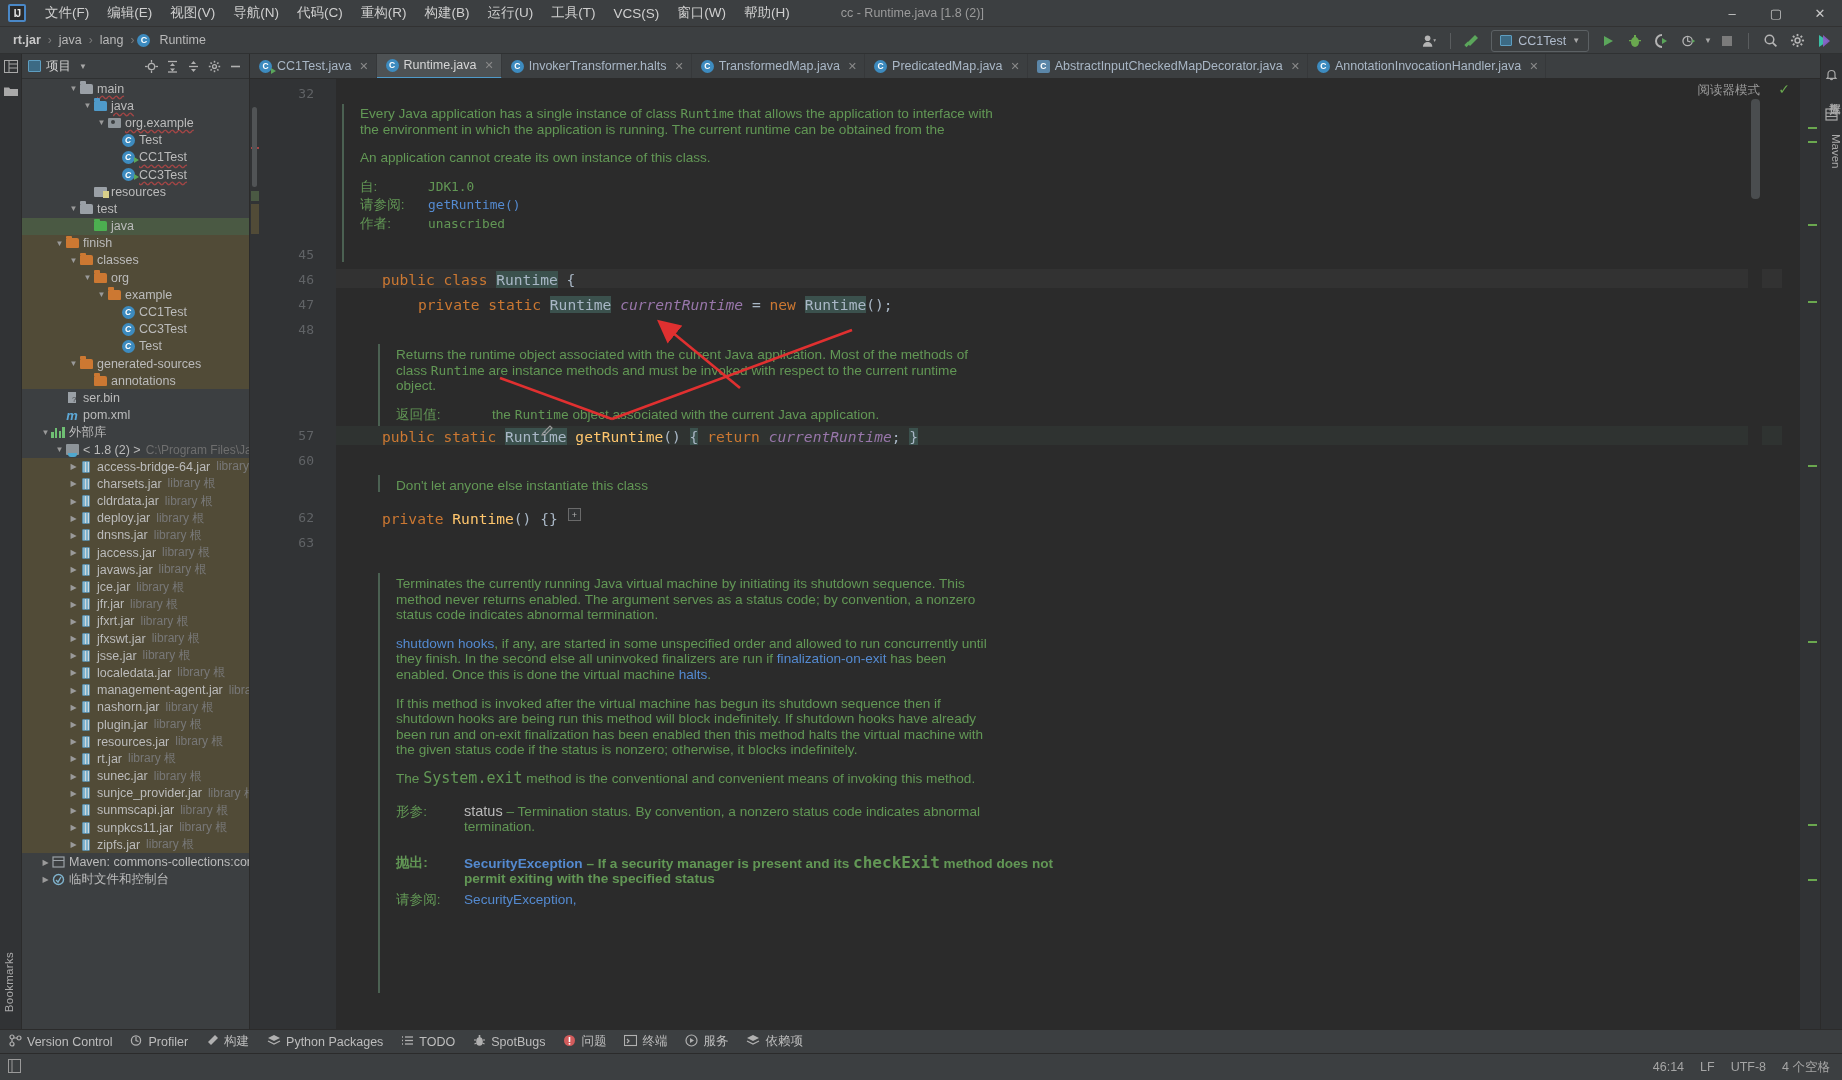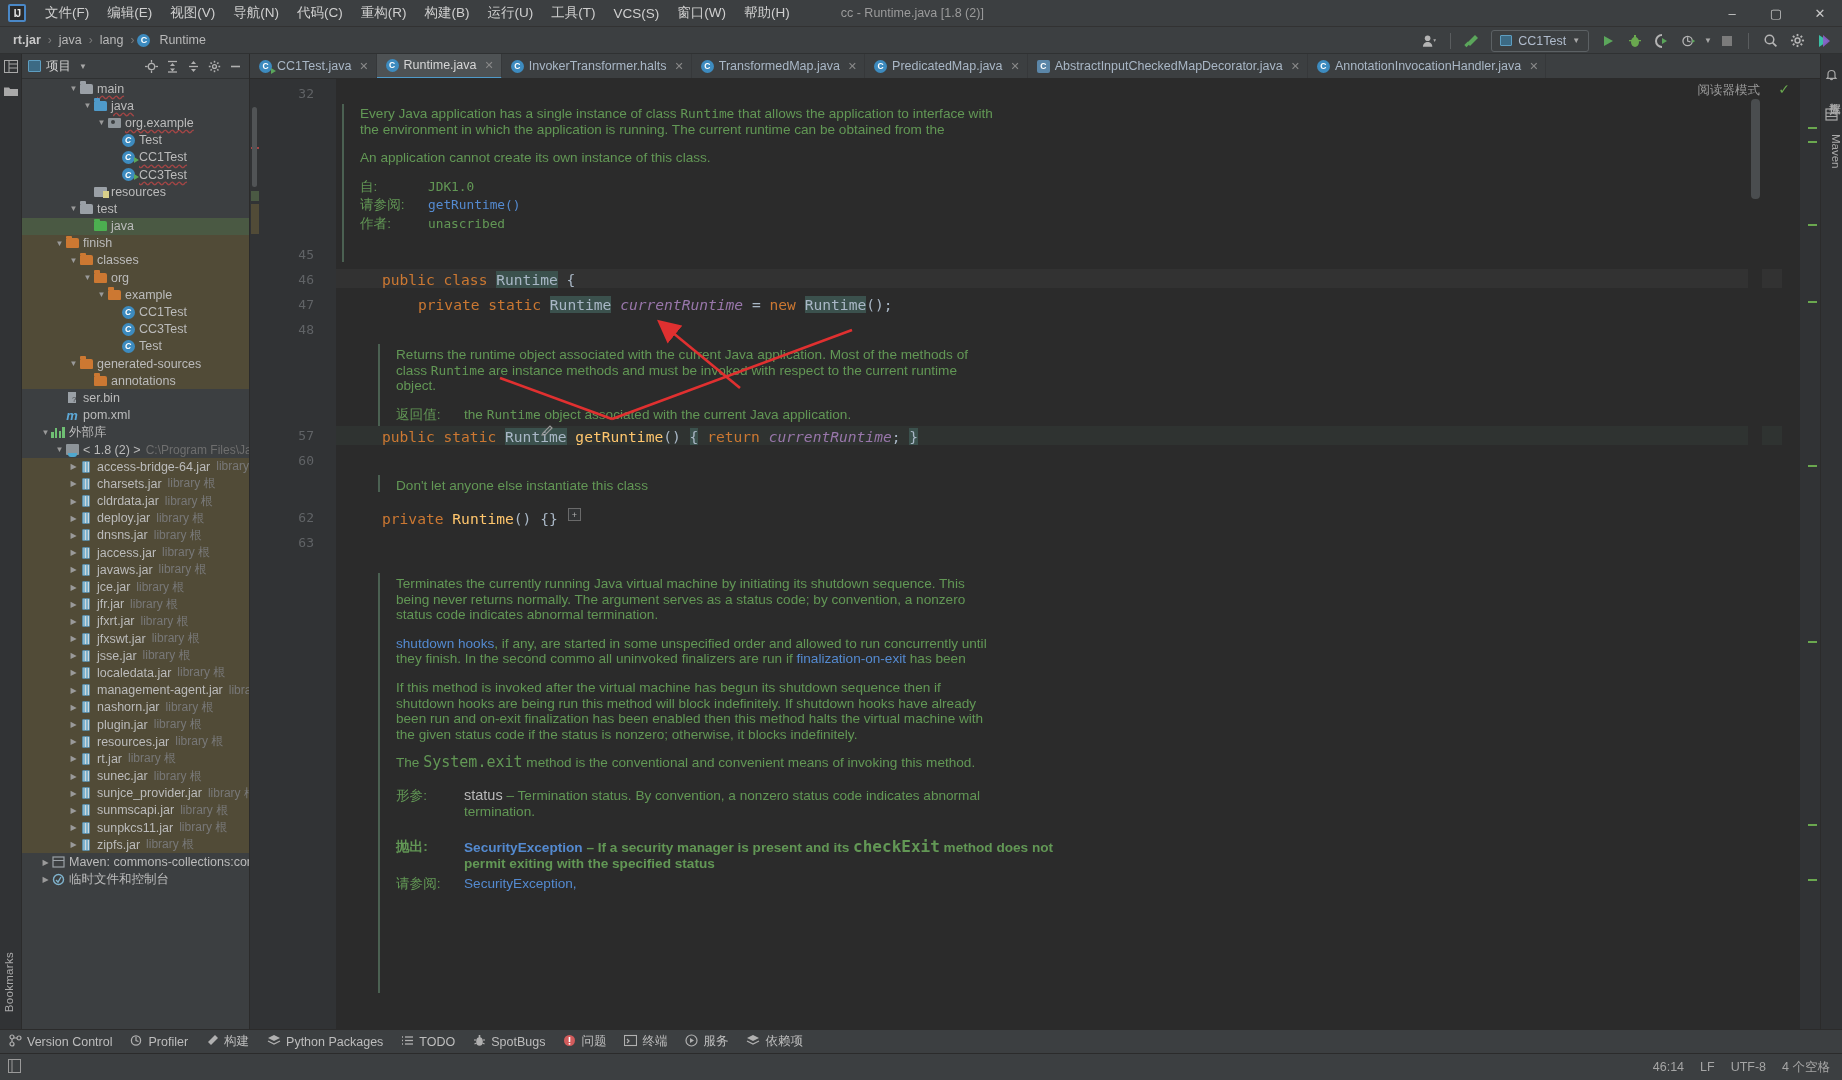--- a/index.html
+++ b/index.html
@@ -973,44 +973,45 @@
       <div class="code" style="left:46px;top:192px;"><span class="kw">public</span> <span class="kw">class</span> <span class="cls hl">Runtime</span> <span class="pl">{</span></div>
 
       <div class="code" style="left:82px;top:217px;"><span class="kw">private</span> <span class="kw">static</span> <span class="cls hl">Runtime</span> <span class="fld">currentRuntime</span> <span class="pl">=</span> <span class="kw">new</span> <span class="cls hl">Runtime</span><span class="pl">();</span></div>
 
       <div class="doc-bar" style="left:42px;top:265px;height:92px;"></div>
       <div class="doc" style="left:60px;top:268px;width:880px;">
         <div><span>Returns the runtime object associated with the current Java application. Most of the methods of</span></div>
         <div><span>class </span><span class="mono">Runtime</span><span> are instance methods and must be invoked with respect to the current runtime</span></div>
         <div><span>object.</span></div>
         <div style="height:13px;"></div>
-        <div style="display:flex;">
+        <div style="display:flex;gap:28px;">
             <span style="width:68px;">返回值:</span>
             <span><span>the </span><span class="mono">Runtime</span><span> object associated with the current Java application.</span></span>
           </div>
       </div>
 
       <div class="cur-line" style="top:347px;background:#2f3331;"></div>
       <div class="code" style="left:46px;top:349px;"><span class="kw">public</span> <span class="kw">static</span> <span class="cls hl">Runtime</span> <span class="mth">getRuntime</span><span class="pl">()</span> <span class="pl hl">{</span> <span class="kw">return</span> <span class="fld">currentRuntime</span><span class="pl">;</span> <span class="pl hl">}</span></div>
 
       <div class="doc-bar" style="left:42px;top:396px;height:17px;"></div>
       <div class="doc" style="left:60px;top:399px;">
         <div><span>Don't let anyone else instantiate this class</span></div>
       </div>
 
       <div class="code" style="left:46px;top:431px;"><span class="kw">private</span> <span class="mth">Runtime</span><span class="pl">() {}</span></div>
 
       <div class="doc-bar" style="left:42px;top:494px;height:420px;"></div>
       <div class="doc" style="left:60px;top:497px;width:880px;">
         <div><span>Terminates the currently running Java virtual machine by initiating its shutdown sequence. This</span></div>
-        <div><span>being never returns normally. The argument serves as a status code; by convention, a nonzero</span></div>
+        <div><span>method never returns enabled. The argument serves as a status code; by convention, a nonzero</span></div>
         <div><span>status code indicates abnormal termination.</span></div>
         <div style="height:13px;"></div>
         <div><span class="lnk">shutdown hooks</span><span>, if any, are started in some unspecified order and allowed to run concurrently until</span></div>
-        <div><span>they finish. In the second commo all uninvoked finalizers are run if </span><span class="lnk">finalization-on-exit</span><span> has been</span></div>
+        <div><span>they finish. In the second else all uninvoked finalizers are run if </span><span class="lnk">finalization-on-exit</span><span> has been</span></div>
+        <div><span>enabled. Once this is done the virtual machine </span><span class="lnk">halts</span><span>.</span></div>
         <div style="height:13px;"></div>
         <div><span>If this method is invoked after the virtual machine has begun its shutdown sequence then if</span></div>
         <div><span>shutdown hooks are being run this method will block indefinitely. If shutdown hooks have already</span></div>
         <div><span>been run and on-exit finalization has been enabled then this method halts the virtual machine with</span></div>
         <div><span>the given status code if the status is nonzero; otherwise, it blocks indefinitely.</span></div>
         <div style="height:13px;"></div>
         <div><span>The </span><span class="mono" style="font-size:15px;">System.exit</span><span> method is the conventional and convenient means of invoking this method.</span></div>
         <div style="height:17px;"></div>
         <div style="display:flex;">
             <span style="width:68px;">形参:</span>

